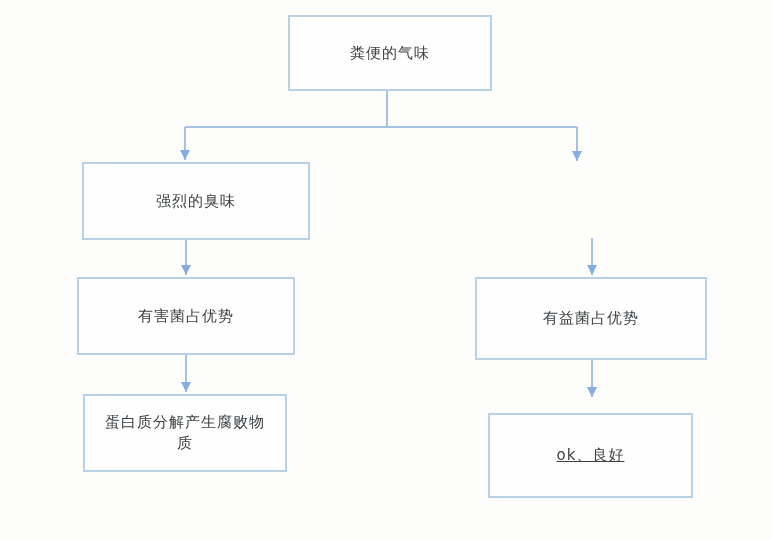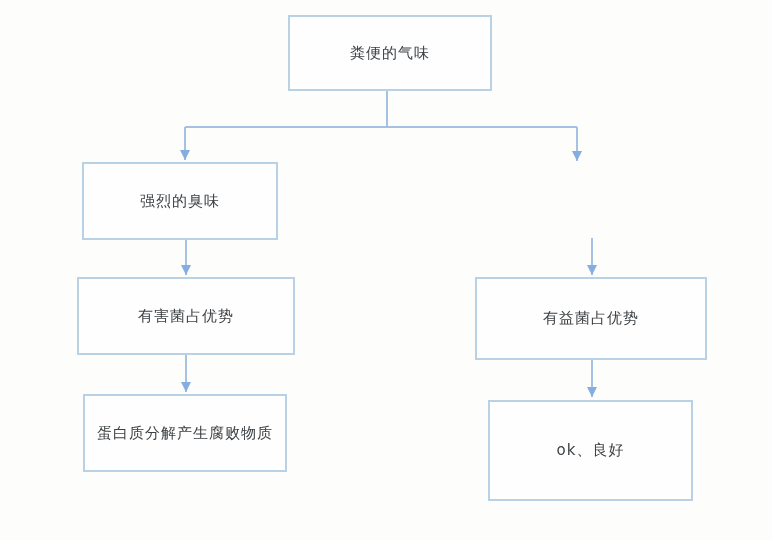--- a/index.html
+++ b/index.html
@@ -27,36 +27,36 @@
     box-sizing: border-box;
     background: #fefefe;
     border: 2px solid #b9d1e5;
     color: #3d4144;
     font-size: 15px;
     line-height: 21px;
     display: flex;
     align-items: center;
     justify-content: center;
     text-align: center;
-    padding: 6px 5px;
+    padding: 6px 15px;
     letter-spacing: 1px;
   }
   .edge-line {
     stroke: #a6c2e3;
     stroke-width: 2;
     fill: none;
   }
   
   #node-root   { left: 288px; top: 15px;  width: 204px; height: 76px; }
-  #node-left1  { left: 82px;  top: 162px; width: 196px; height: 78px; }
+  #node-left1  { left: 82px;  top: 162px; width: 228px; height: 78px; }
   #node-right1 { left: 490px; top: 163px; width: 202px; height: 75px; }
   #node-left2  { left: 77px;  top: 277px; width: 218px; height: 78px; text-align: right; }
   #node-right2 { left: 475px; top: 277px; width: 232px; height: 83px; }
   #node-left3  { left: 83px;  top: 394px; width: 204px; height: 78px; }
-  #node-right3 { left: 488px; top: 400px; width: 205px; height: 101px; }
+  #node-right3 { left: 488px; top: 413px; width: 205px; height: 85px; text-decoration: underline; }
 </style>
 </head>
 <body>
 
 <div id="canvas">
 
   <svg id="edges" viewBox="0 0 772 540" xmlns="http://www.w3.org/2000/svg">
     <defs>
       <marker id="arrow" markerUnits="userSpaceOnUse" markerWidth="14" markerHeight="14" refX="10" refY="5" orient="auto">
         <path d="M0,0 L10,5 L0,10 Z" fill="#85ade0"></path>

